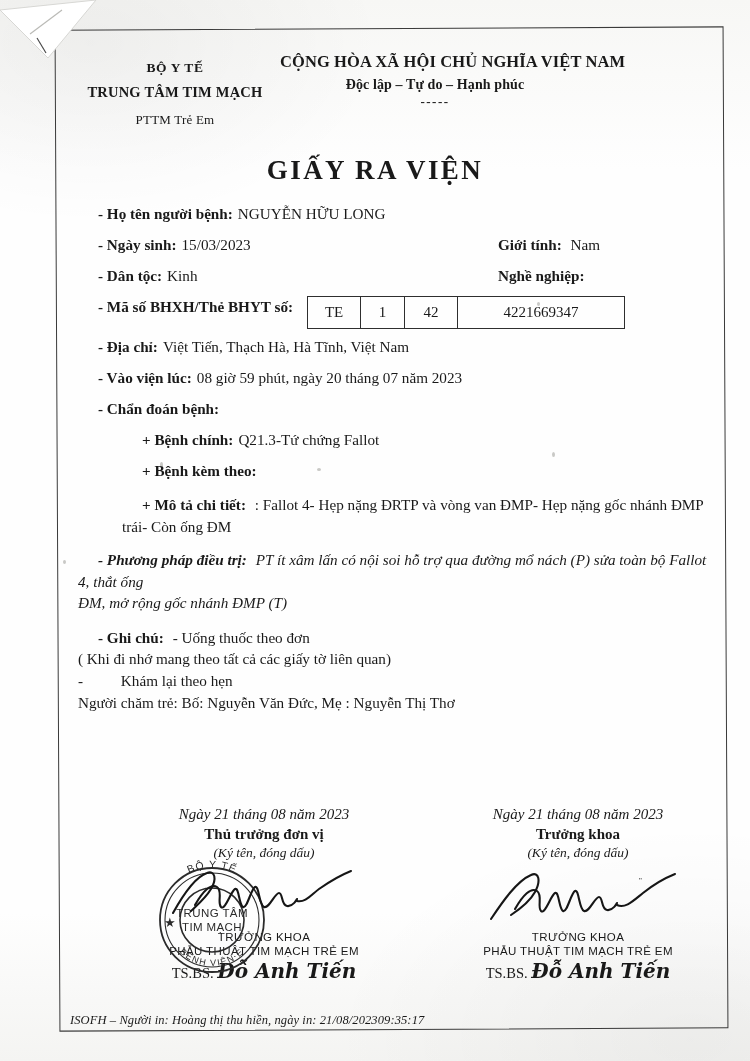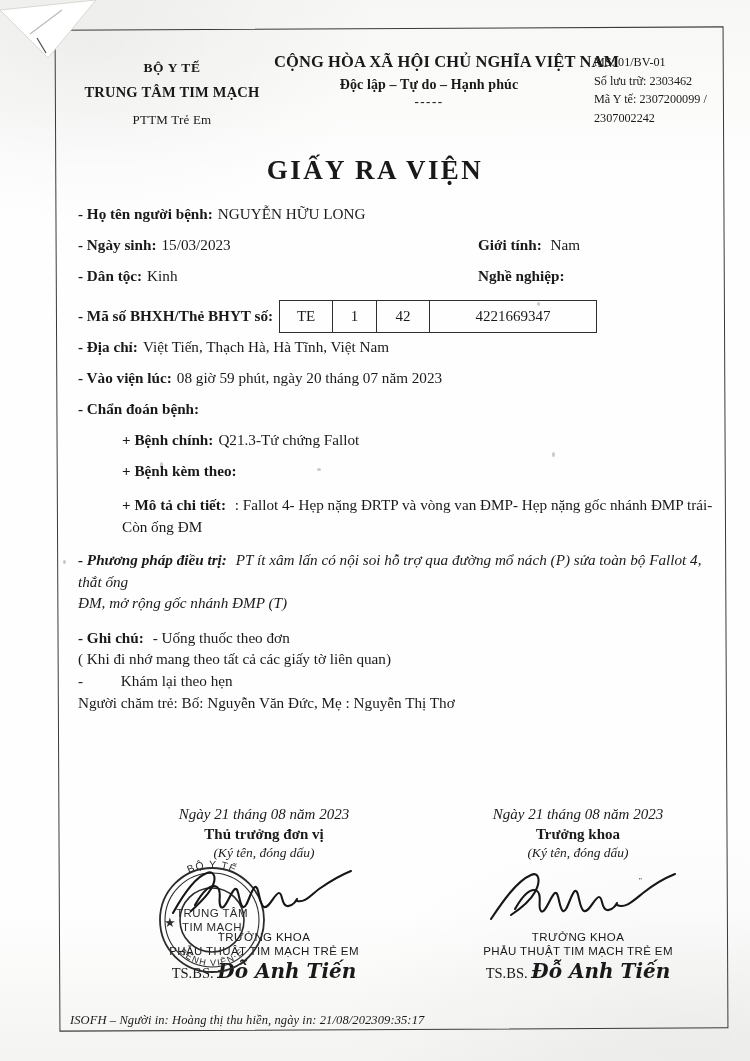--- a/index.html
+++ b/index.html
@@ -158,37 +158,38 @@
   }
   .row {
     position: relative;
     min-height: 31px;
     display: flex;
     align-items: baseline;
   }
   .lbl {
     font-weight: bold;
     white-space: nowrap;
+    margin-left: 20px;
   }
   .val {
     font-weight: normal;
     margin-left: 5px;
   }
   .right-field {
     position: absolute;
     left: 400px;
     top: 0;
     white-space: nowrap;
   }
 
   
   .bhyt-row {
     display: flex;
-    align-items: center;
     min-height: 40px;
+    gap: 8px;
   }
   .bhyt-table {
     display: flex;
     border: 1.3px solid #2e2e2e;
     margin-left: 6px;
     height: 31px;
   }
   .bhyt-cell {
     border-right: 1.3px solid #2e2e2e;
     display: flex;
@@ -333,26 +334,20 @@
         <div class="org-center">TRUNG TÂM TIM MẠCH</div>
         <div class="org-unit">PTTM Trẻ Em</div>
       </div>
 
       <div class="nation-block">
         <div class="nation-title">CỘNG HÒA XÃ HỘI CHỦ NGHĨA VIỆT NAM</div>
         <div class="nation-motto">Độc lập – Tự do – Hạnh phúc</div>
         <div class="nation-rule">-----</div>
       </div>
 
-      <div class="meta-block">
-        <div>MS: 01/BV-01</div>
-        <div>Số lưu trữ: 2303462</div>
-        <div>Mã Y tế: 2307200099 /</div>
-        <div>2307002242</div>
-      </div>
 
     </div>
 
     <div class="doc-title">GIẤY RA VIỆN</div>
 
     <div class="body">
 
       <div class="row">
         <span class="lbl">- Họ tên người bệnh:</span>
         <span class="val">NGUYỄN HỮU LONG</span>

